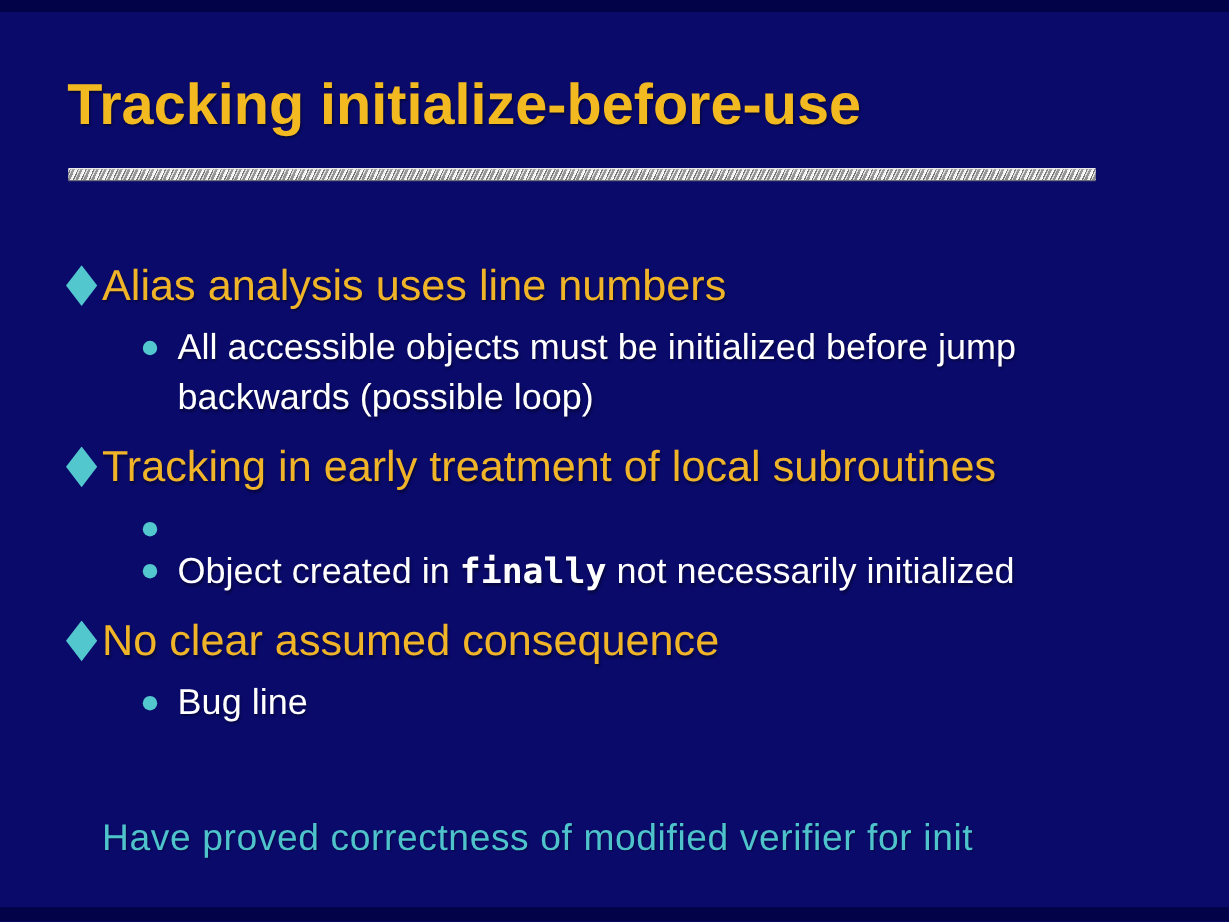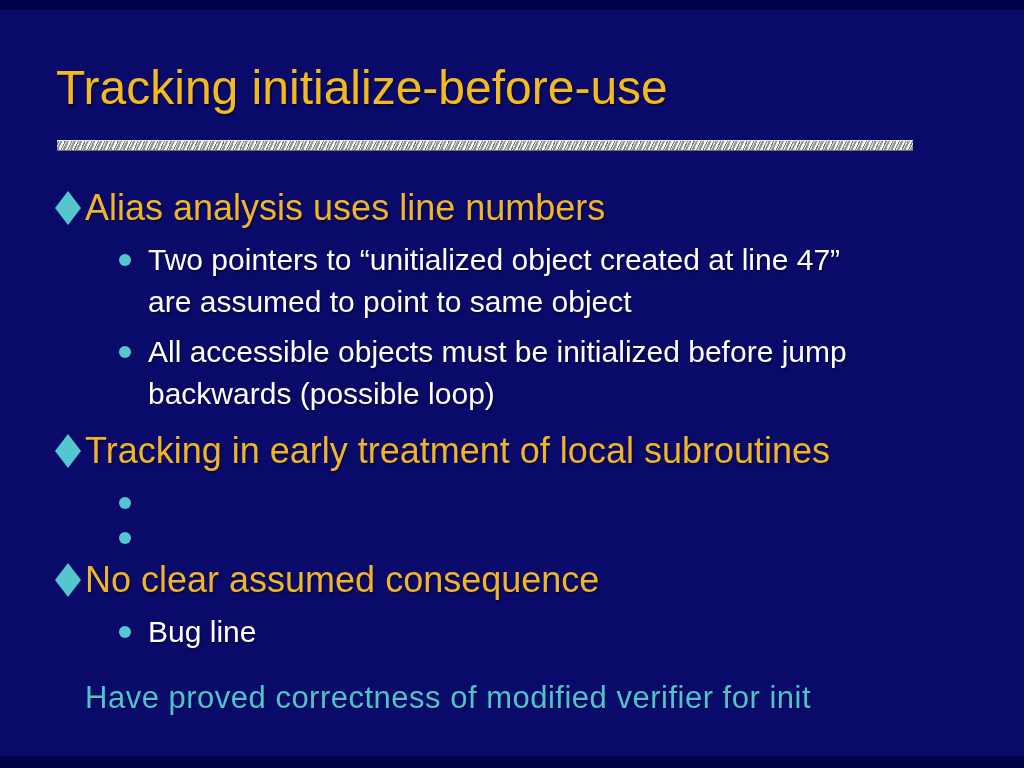--- a/index.html
+++ b/index.html
@@ -19,21 +19,21 @@
     position:relative;
   }
   .edge{position:absolute;left:0;right:0;background:var(--edge-band);}
   .edge.top{top:0;height:10px;}
   .edge.bottom{bottom:0;height:12px;}
 
   .title{
     position:absolute;
     left:56px; top:60px;
     font-size:48px;
-    font-weight:normal;
+    font-weight:bold;
     color:var(--title-text);
     letter-spacing:0px;
     text-shadow:1px 2px 2px rgba(0,0,0,0.45);
     white-space:nowrap;
   }
   .divider{
     position:absolute;
     left:57px; top:140px;
     width:856px; height:11px;
     background:
@@ -49,20 +49,21 @@
   }
 
   .content{
     position:absolute;
     left:55px; top:184px; right:20px;
   }
   .heading-row{
     display:flex;
     align-items:flex-start;
     margin-bottom:0;
+    margin-top:30px;
   }
   .diamond{
     flex:0 0 26px;
     width:26px;height:34px;
     margin-top:7px;
     margin-right:4px;
     background:var(--accent-cyan);
     clip-path:polygon(50% 0,100% 50%,50% 100%,0 50%);
   }
   .heading-text{
@@ -122,42 +123,38 @@
 
   <div class="content" id="content">
       <div class="section">
         <div class="heading-row">
           <span class="diamond"></span>
           <span class="heading-text">Alias analysis uses line numbers</span>
         </div>
         <div class="item">
           <span class="dot"></span>
           <div class="item-text">
-            <div class="line"><span class="plain">Two pointers to “unitialized object created at line 47”</span></div>
-            <div class="line"><span class="plain">are assumed to point to same object</span></div>
-          </div>
-        </div>
-        <div class="item">
-          <span class="dot"></span>
-          <div class="item-text">
             <div class="line"><span class="plain">All accessible objects must be initialized before jump</span></div>
             <div class="line"><span class="plain">backwards (possible loop)</span></div>
           </div>
         </div>
       </div>
       <div class="section">
         <div class="heading-row">
           <span class="diamond"></span>
           <span class="heading-text">Tracking in early treatment of local subroutines</span>
         </div>
         <div class="item">
           <span class="dot"></span>
         </div>
         <div class="item">
           <span class="dot"></span>
+          <div class="item-text">
+            <div class="line"><span class="plain">Object created in </span><span class="mono">finally</span><span class="plain"> not necessarily initialized</span></div>
+          </div>
         </div>
       </div>
       <div class="section">
         <div class="heading-row">
           <span class="diamond"></span>
           <span class="heading-text">No clear assumed consequence</span>
         </div>
         <div class="item">
           <span class="dot"></span>
           <div class="item-text">

